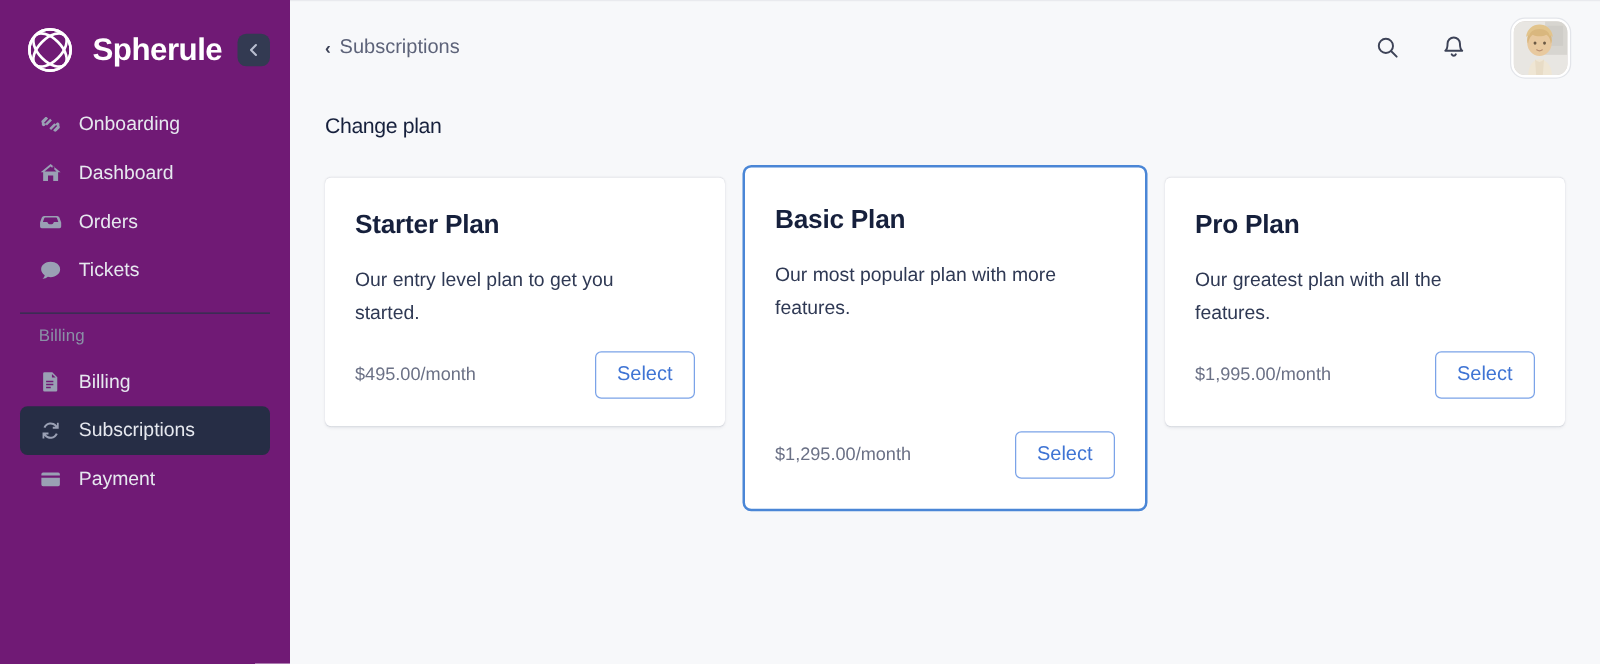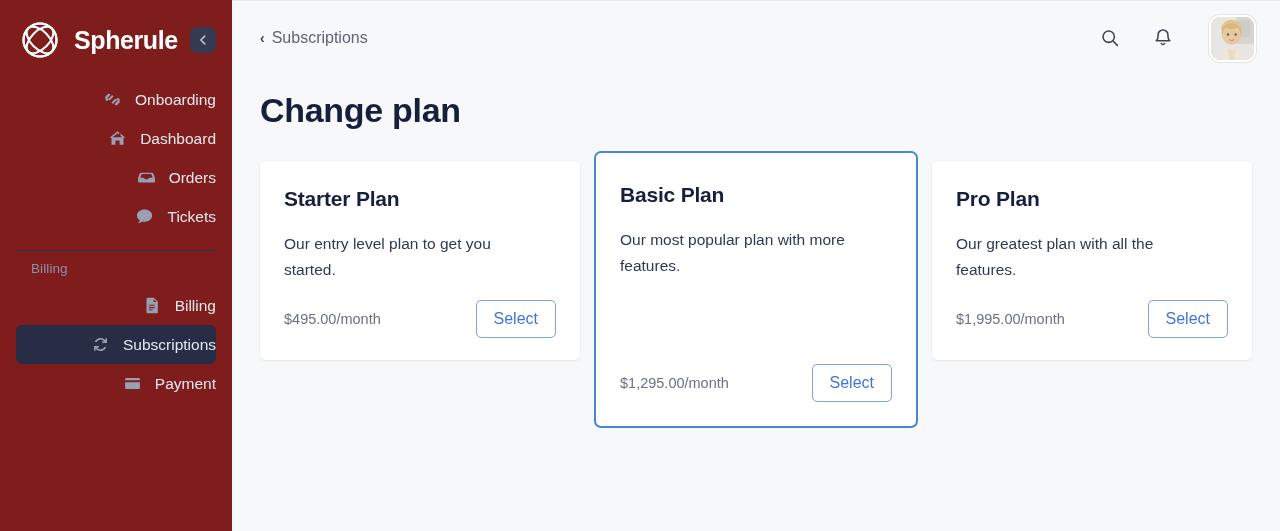--- a/index.html
+++ b/index.html
@@ -7,21 +7,21 @@
     width: 1280px; height: 531px;
     font-family: "Liberation Sans", sans-serif;
     background: #f7f8fa;
     overflow: hidden;
   }
   .app { display: flex; width: 1280px; height: 531px; }
 
   
   .sidebar {
     width: 232px; height: 531px; flex: 0 0 232px;
-    background: #7f1d1d;
+    background: #701a75;
     position: relative;
     overflow: hidden;
   }
   .brand {
     height: 80px; display: flex; align-items: center;
     padding: 0 16px 0 18px; gap: 12px;
   }
   .brand-logo { width: 44px; height: 44px; flex: 0 0 44px; }
   .brand-name {
     color: #ffffff; font-size: 25px; font-weight: bold;
@@ -35,21 +35,21 @@
   }
   .section-label {
     color: #8a90a6; font-size: 13.5px;
     padding: 10px 0 10px 31px; letter-spacing: 0.1px;
   }
   .nav-list { padding: 0 16px; }
   .nav-item {
     display: flex; align-items: center; gap: 13px;
     height: 39px; padding: 0 0 0 15px;
     border-radius: 6px; cursor: pointer;
-    color: #e6e8ef; font-size: 15.5px; justify-content: flex-end;
+    color: #e6e8ef; font-size: 15.5px;
   }
   .nav-item.active { background: #262d45; }
   .nav-icon {
     width: 19px; height: 19px; flex: 0 0 19px;
     display: flex; align-items: center; justify-content: center;
     color: #9aa0b4;
   }
   .nav-icon svg { display: block; }
   .nav-divider {
     height: 1px; background: #2b3249;
@@ -85,21 +85,21 @@
     width: 47px; height: 47px; border-radius: 11px;
     overflow: hidden; cursor: pointer; margin-left: 5px;
     border: 2px solid #ffffff;
     box-shadow: 0 0 0 1px #e3e5ea;
     background: #d9d3cc;
     position: relative;
   }
   .avatar svg { display: block; width: 100%; height: 100%; }
 
   .page-title {
-    font-size: 34px; font-weight: bold; color: #16203c;
+    font-size: 17px; font-weight: normal; color: #16203c;
     padding: 16px 0 0 28px; letter-spacing: -0.3px;
   }
 
   
   .plans {
     display: flex; align-items: flex-start;
     padding: 31px 28px 0 28px; gap: 14px;
   }
   .card {
     flex: 1 1 0; background: #ffffff; border-radius: 5px;

